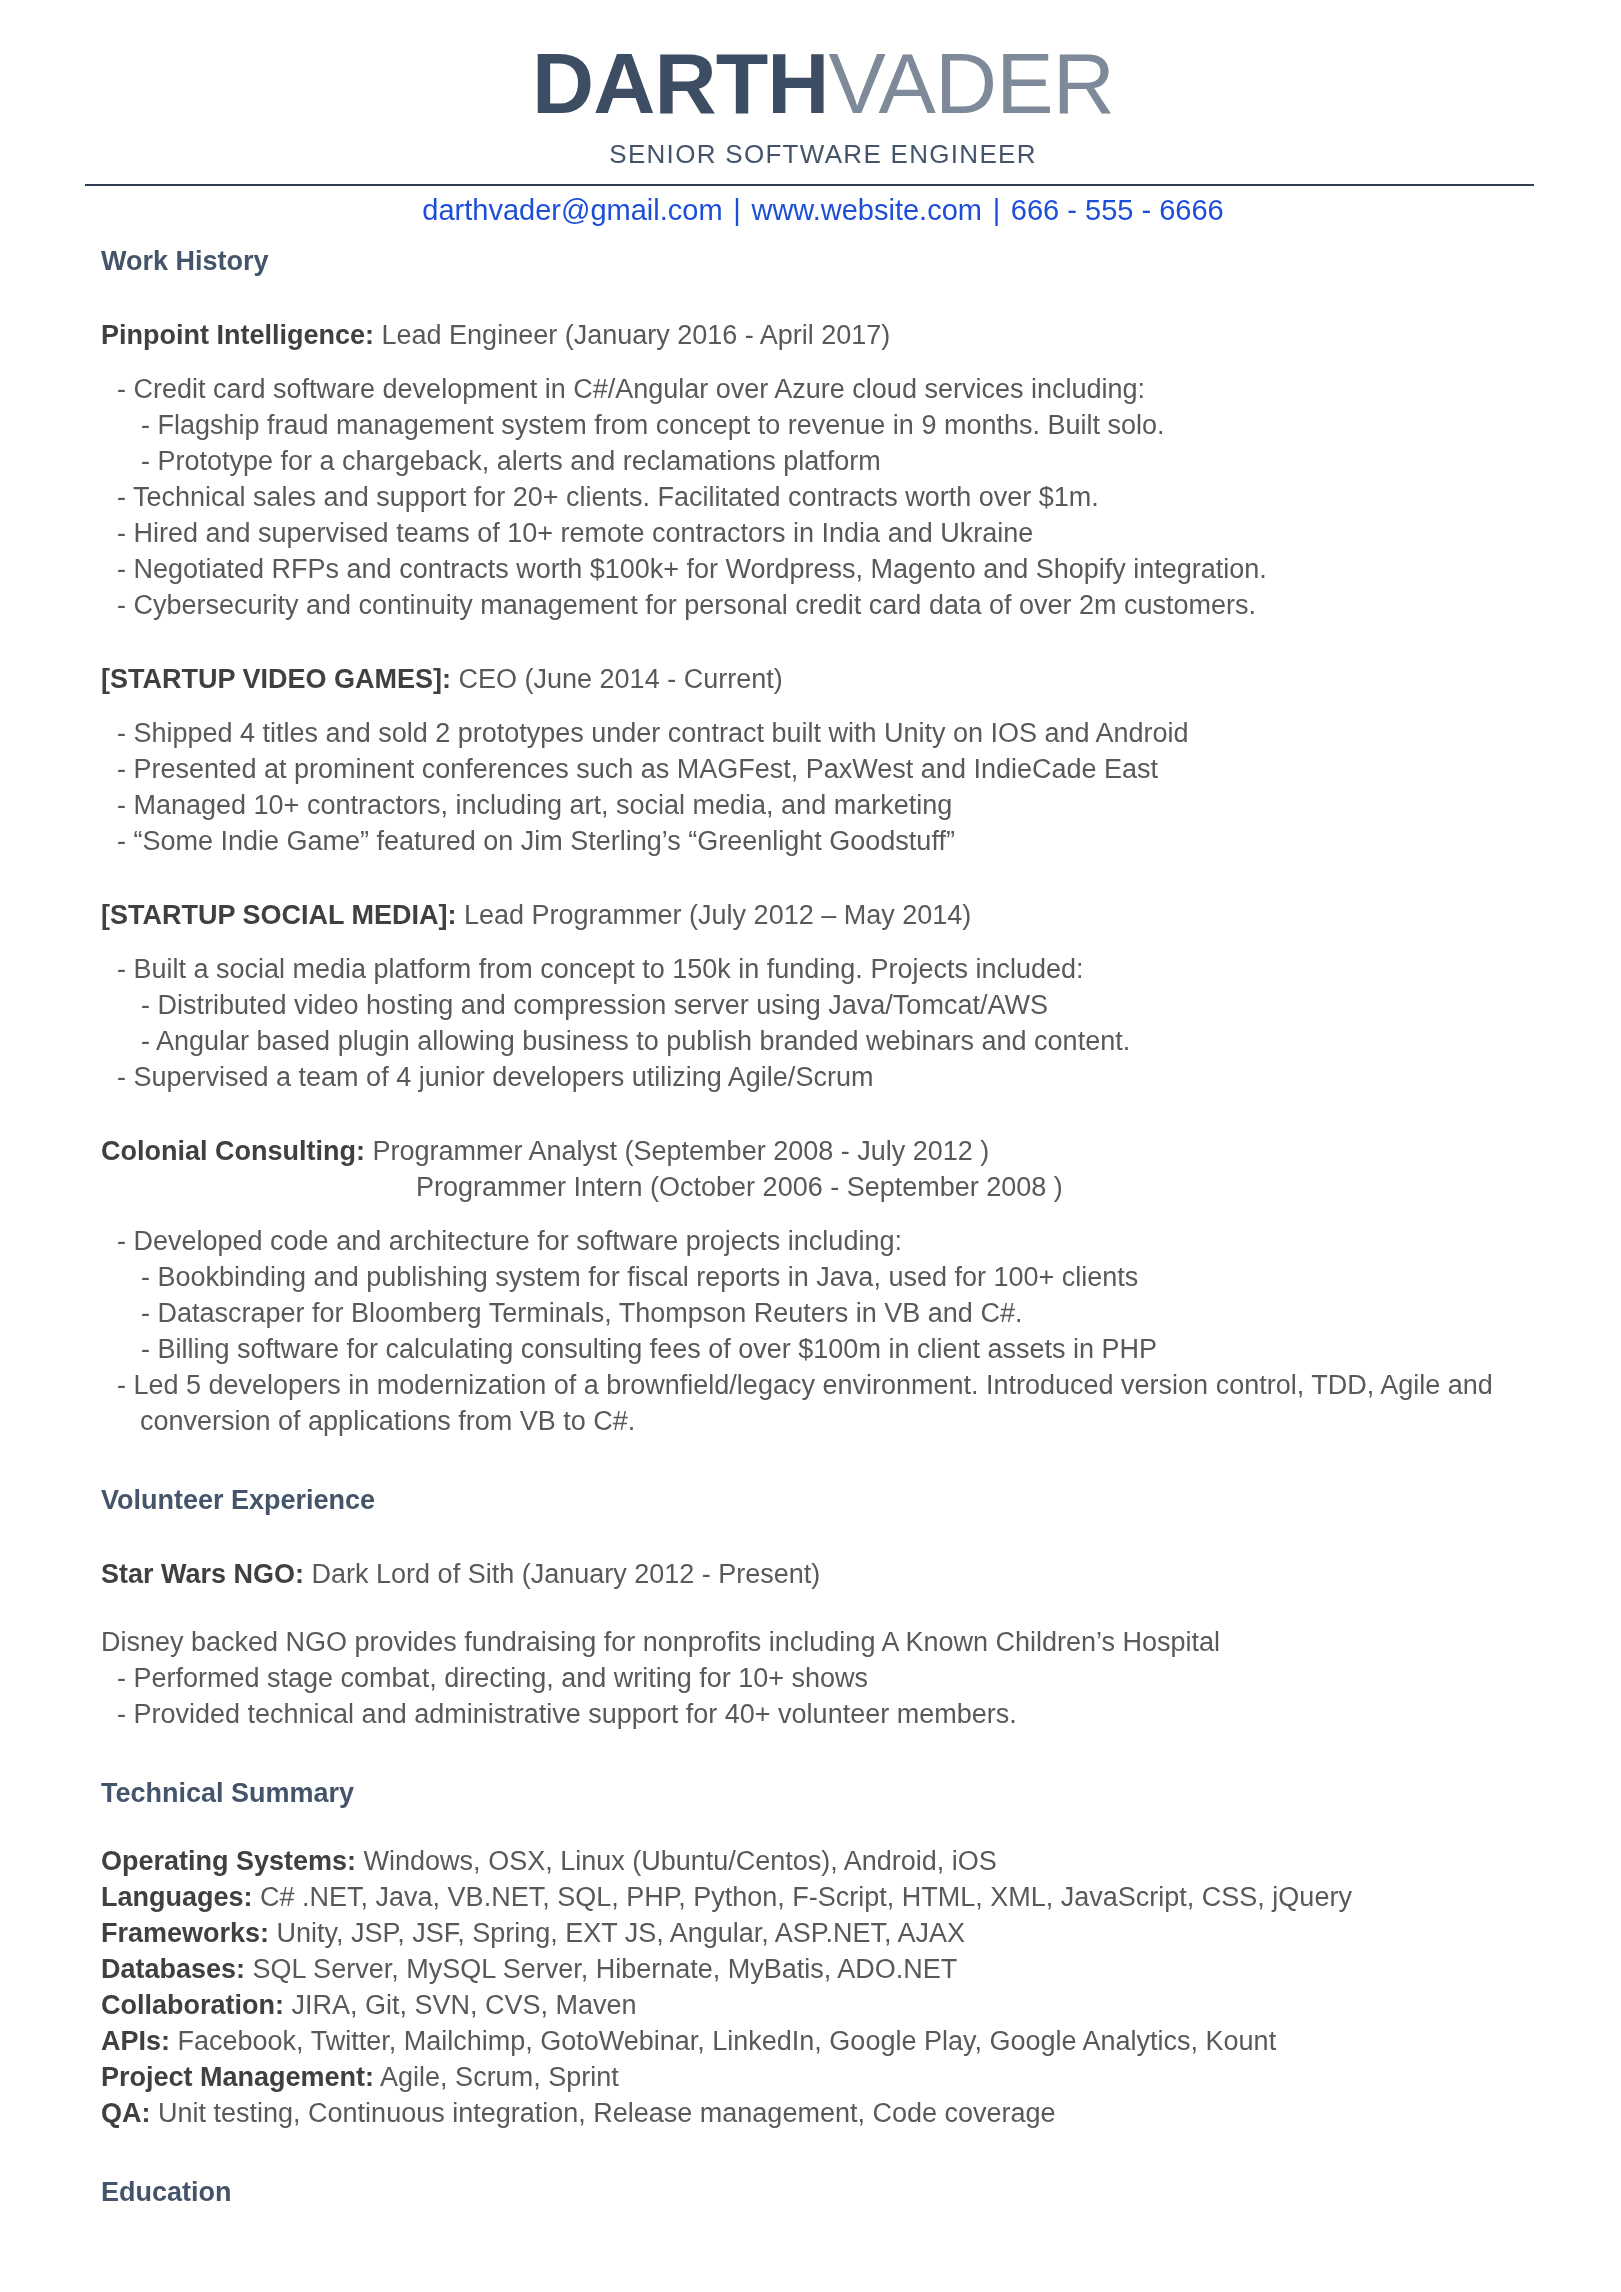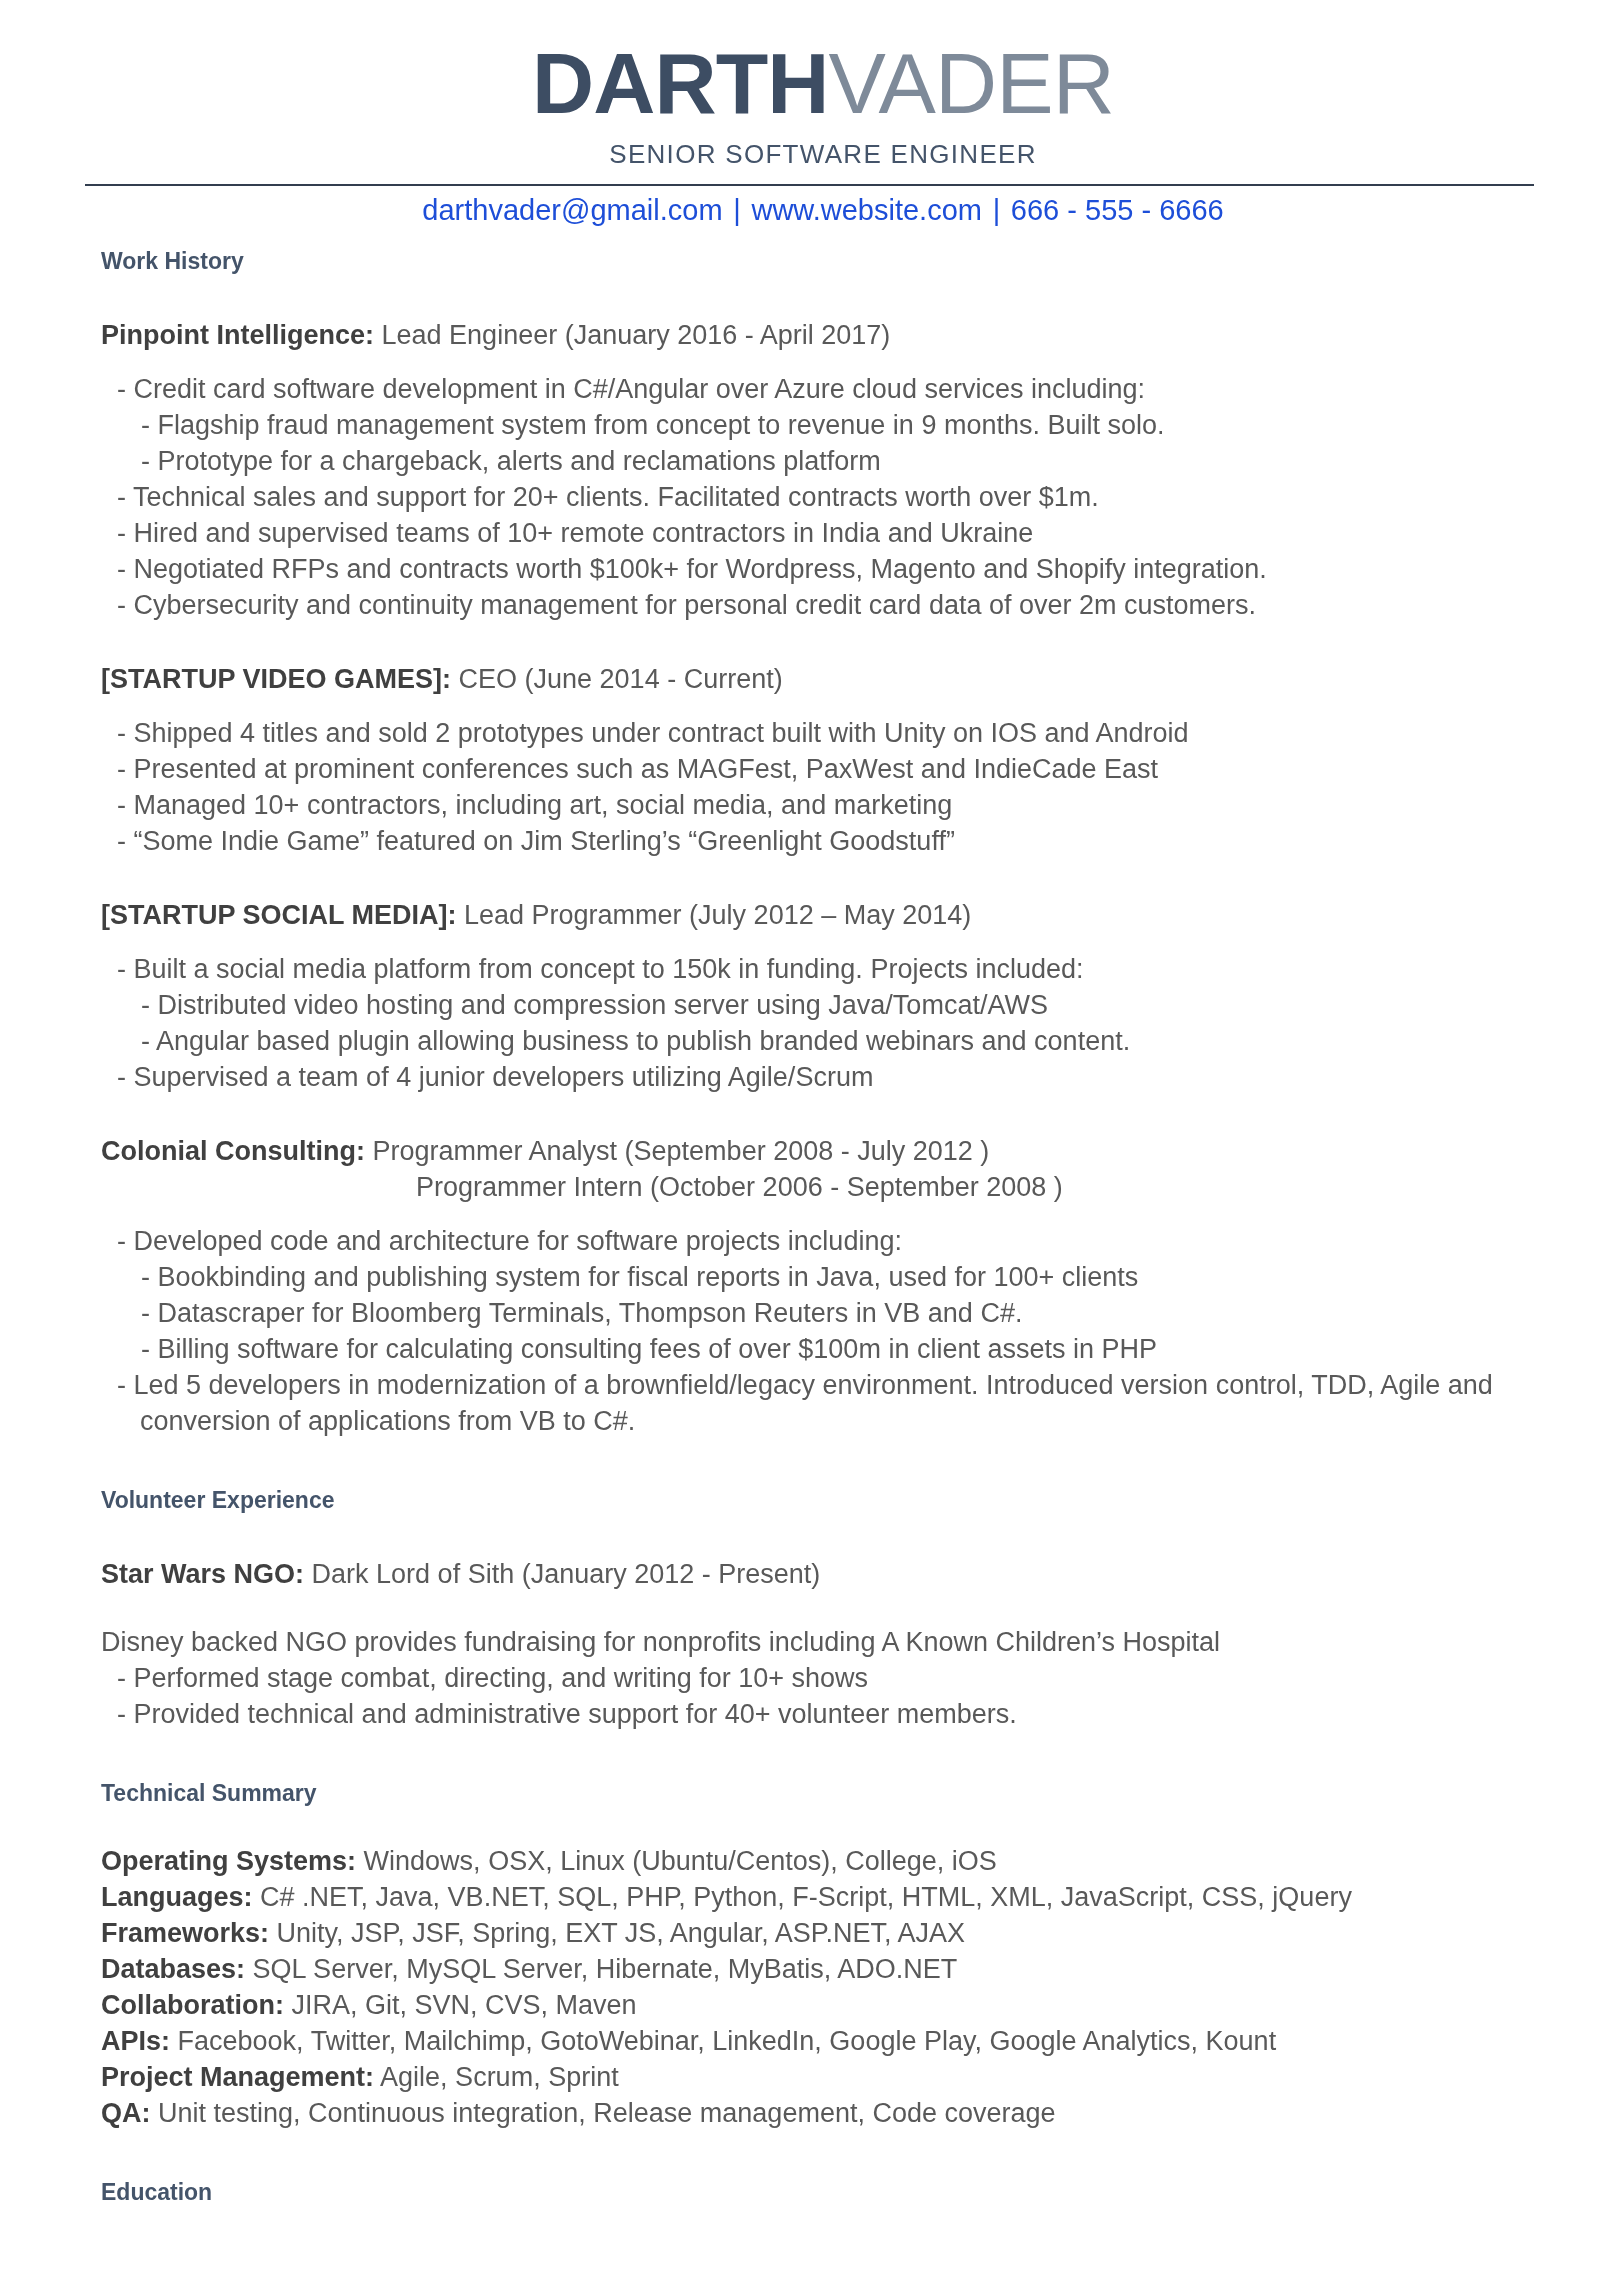--- a/index.html
+++ b/index.html
@@ -17,21 +17,21 @@
   }
   .header { text-align: center; }
   .name { font-size: 86px; line-height: 88px; letter-spacing: -0.9px; white-space: nowrap; }
   .name-primary { font-weight: 700; color: #3d4d63; }
   .name-secondary { font-weight: 400; color: #7e8a99; }
   .headline { margin-top: 7.2px; font-size: 26px; line-height: 41px; letter-spacing: 1.3px; color: #44546a; }
   .rule { border-top: 2.7px solid #323e4f; margin: 9px 10.7px 0 -16px; }
   .contact { margin-top: 4.5px; font-size: 29px; line-height: 38px; color: #1d4ed8; white-space: nowrap; }
   .contact .sep { margin: 0 10.7px; }
 
-  .sec { font-size: 23px; line-height: 36px; font-weight: 700; color: #44546a; margin-top: 43px; }
+  .sec { font-size: 27px; line-height: 36px; font-weight: 700; color: #44546a; margin-top: 43px; }
   .sec.first { margin-top: 14.3px; }
 
   .job-head { margin-top: 38px; }
   .co { font-weight: 700; color: #404040; }
   .role { color: #595959; }
   .role2 { margin-left: 315px; }
 
   .bullets { margin-top: 18px; }
   .bullets.tight { margin-top: 0; }
   .b1 { margin-left: 16px; padding-left: 23px; text-indent: -23px; }
@@ -123,21 +123,21 @@
       <p class="para">Disney backed NGO provides fundraising for nonprofits including A Known Children’s Hospital</p>
       <div class="bullets tight">
         <p class="b1">- Performed stage combat, directing, and writing for 10+ shows</p>
         <p class="b1">- Provided technical and administrative support for 40+ volunteer members.</p>
       </div>
     </section>
 
     <h2 class="sec">Technical Summary</h2>
 
     <section class="tech-rows">
-      <p><span class="co">Operating Systems:</span> <span>Windows, OSX, Linux (Ubuntu/Centos), College, iOS</span></p>
+      <p><span class="co">Operating Systems:</span> <span>Windows, OSX, Linux (Ubuntu/Centos), Android, iOS</span></p>
       <p><span class="co">Languages:</span> <span>C# .NET, Java, VB.NET, SQL, PHP, Python, F-Script, HTML, XML, JavaScript, CSS, jQuery</span></p>
       <p><span class="co">Frameworks:</span> <span>Unity, JSP, JSF, Spring, EXT JS, Angular, ASP.NET, AJAX</span></p>
       <p><span class="co">Databases:</span> <span>SQL Server, MySQL Server, Hibernate, MyBatis, ADO.NET</span></p>
       <p><span class="co">Collaboration:</span> <span>JIRA, Git, SVN, CVS, Maven</span></p>
       <p><span class="co">APIs:</span> <span>Facebook, Twitter, Mailchimp, GotoWebinar, LinkedIn, Google Play, Google Analytics, Kount</span></p>
       <p><span class="co">Project Management:</span> <span>Agile, Scrum, Sprint</span></p>
       <p><span class="co">QA:</span> <span>Unit testing, Continuous integration, Release management, Code coverage</span></p>
     </section>
 
     <h2 class="sec">Education</h2>

